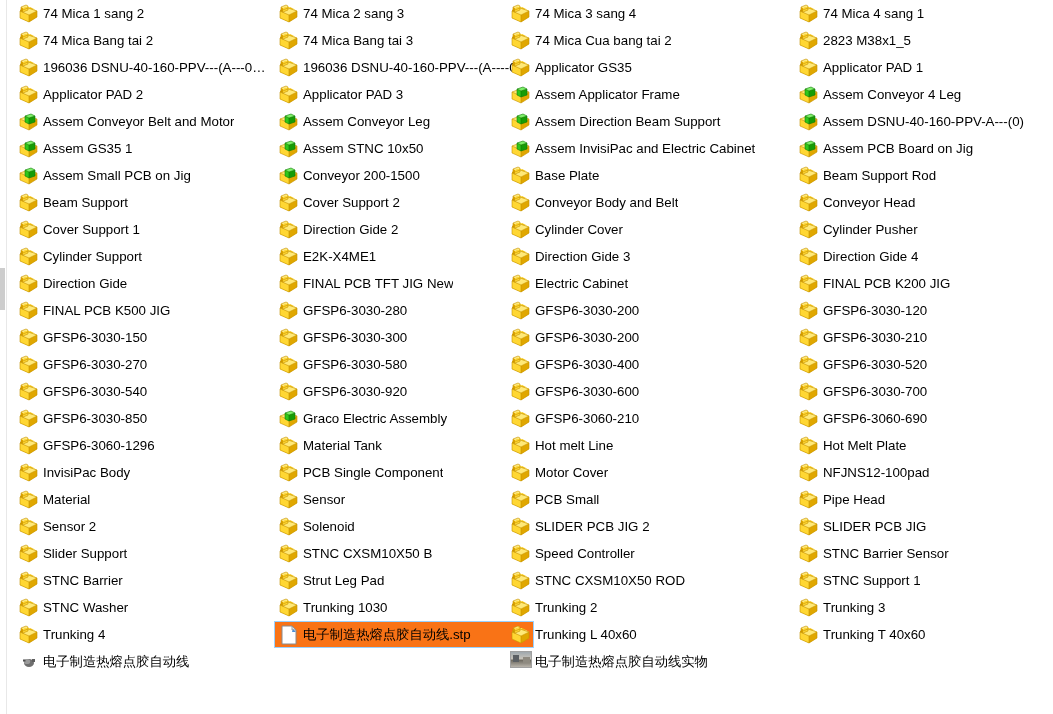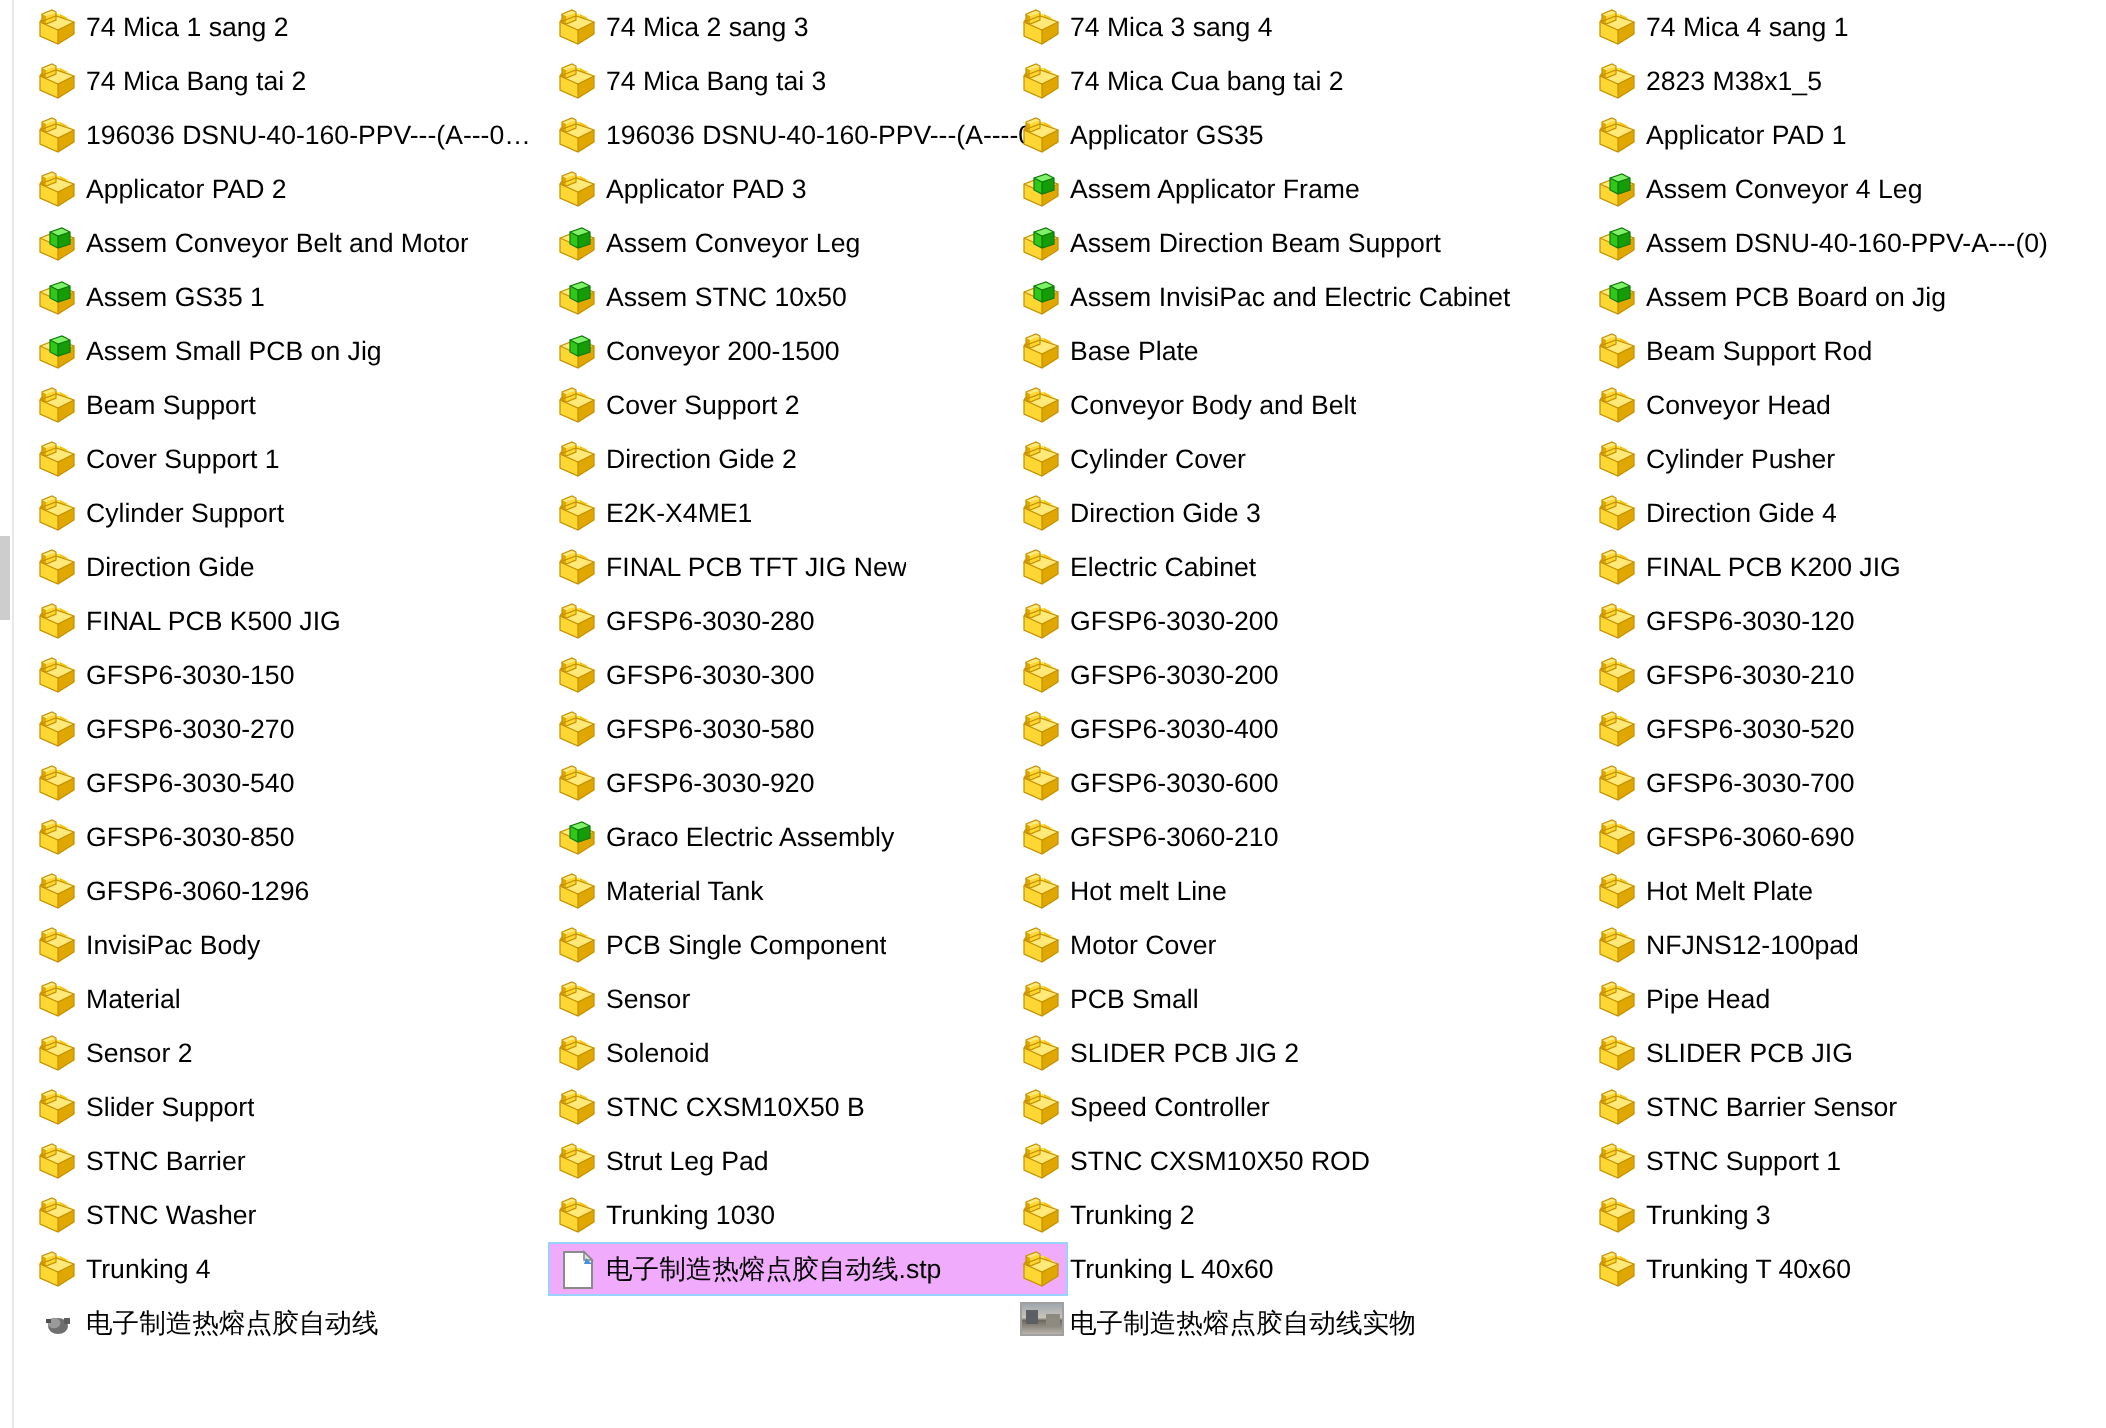--- a/index.html
+++ b/index.html
@@ -55,21 +55,21 @@
     position: relative;
     height: 27px;
     display: flex;
     align-items: center;
     padding-left: 4px;
     box-sizing: border-box;
     white-space: nowrap;
     overflow: hidden;
   }
   .file-item.selected {
-    background: #f0abfc;
+    background: #f97316;
     border: 1px solid #99d1ff;
     padding-left: 3px;
   }
 
   .icon-wrap {
     width: 22px;
     height: 22px;
     flex: 0 0 22px;
     position: relative;
     margin-right: 3px;

